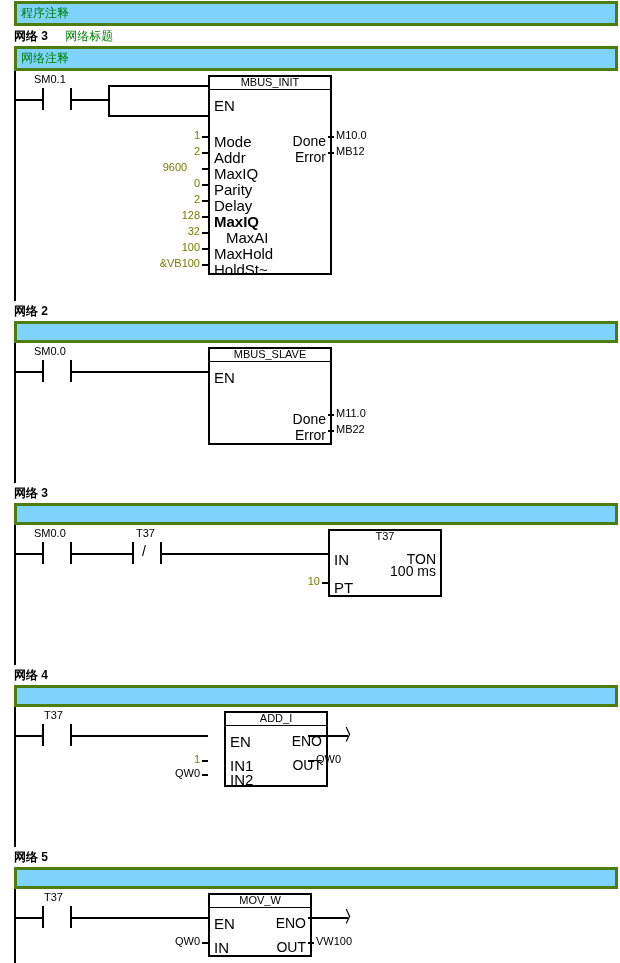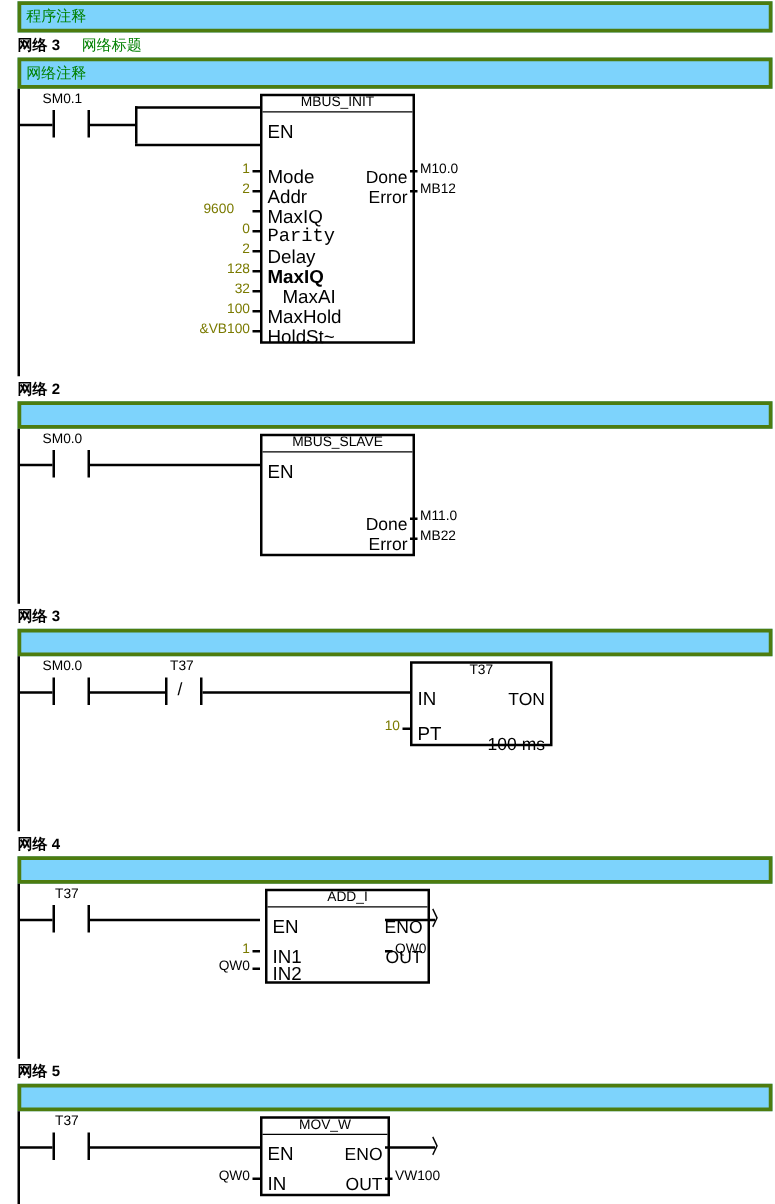--- a/index.html
+++ b/index.html
@@ -51,21 +51,21 @@
   <div class="hline" style="left:108px; top:44px; width:100px;"></div>
   <div class="vline" style="left:208px; top:14px; height:30px;"></div>
   <div class="hline" style="left:208px; top:28px; width:0px;"></div>
 
   <div class="box" style="left:208px; top:4px; width:120px; height:196px;">
     <div class="box-title under">MBUS_INIT</div>
     <div class="pin-l" style="left:4px; top:20px;">EN</div>
     <div class="pin-l" style="left:4px; top:56px;">Mode</div>
     <div class="pin-l" style="left:4px; top:72px;">Addr</div>
     <div class="pin-l" style="left:4px; top:88px;">MaxIQ</div>
-    <div class="pin-l" style="left:4px; top:104px;font-family:Liberation Mono, monospace;">Parity</div>
+    <div class="pin-l" style="left:4px; top:104px;">Parity</div>
     <div class="pin-l" style="left:4px; top:120px;">Delay</div>
     <div class="pin-l" style="left:4px; top:136px;font-weight:bold;">MaxIQ</div>
     <div class="pin-l" style="left:16px; top:152px;">MaxAI</div>
     <div class="pin-l" style="left:4px; top:168px;">MaxHold</div>
     <div class="pin-l" style="left:4px; top:184px;">HoldSt~</div>
     <div class="pin-r" style="right:4px; top:56px;">Done</div>
     <div class="pin-r" style="right:4px; top:72px;">Error</div>
   </div>
 
   <div class="tick" style="left:202px; top:65px;"></div>
@@ -129,36 +129,36 @@
   <div class="contact-lbl" style="left:136px; top:2px;">T37</div>
   <div class="slash" style="left:142px; top:18px;">/</div>
   <div class="contact-r" style="left:160px; top:17px;"></div>
   <div class="hline" style="left:162px; top:28px; width:166px;"></div>
 
   <div class="box" style="left:328px; top:4px; width:110px; height:64px;">
     <div class="box-title" style="border-bottom:none;">T37</div>
     <div class="pin-l" style="left:4px; top:20px;">IN</div>
     <div class="pin-r" style="right:4px; top:20px;">TON</div>
     <div class="pin-l" style="left:4px; top:48px;">PT</div>
-    <div class="pin-r" style="right:4px; top:56px;margin-left:45px;">100 ms</div>
+    <div class="pin-r" style="right:4px; top:32px;margin-left:45px;">100 ms</div>
   </div>
   <div class="tick" style="left:322px; top:57px;"></div>
     <div class="val" style="left:280px; top:50px; width:40px;">10</div>
 </div>
 
 <div class="net-hdr"><span>网络 4</span></div>
 <div class="bar">&nbsp;</div>
 <div class="rung small">
   <div class="leftrail"></div>
   <div class="hline" style="left:16px; top:28px; width:26px;"></div>
   <div class="contact-l" style="left:42px; top:17px;"></div>
   <div class="contact-lbl" style="left:44px; top:2px;">T37</div>
   <div class="contact-r" style="left:70px; top:17px;"></div>
   <div class="hline" style="left:72px; top:28px; width:136px;"></div>
-  <div class="box" style="left:212px; top:4px; width:100px; height:72px;padding-left:28px;">
+  <div class="box" style="left:224px; top:4px; width:100px; height:72px;">
     <div class="box-title under">ADD_I</div>
     <div class="pin-l" style="left:4px; top:20px;">EN</div>
     <div class="pin-r" style="right:4px; top:20px;">ENO</div>
     <div class="pin-l" style="left:4px; top:44px;">IN1</div>
     <div class="pin-r" style="right:4px; top:44px;">OUT</div>
     <div class="pin-l" style="left:4px; top:58px;">IN2</div>
   </div>
   <div class="tick" style="left:202px; top:53px;"></div>
     <div class="val" style="left:160px; top:46px; width:40px;">1</div>
   <div class="tick" style="left:202px; top:67px;"></div>

